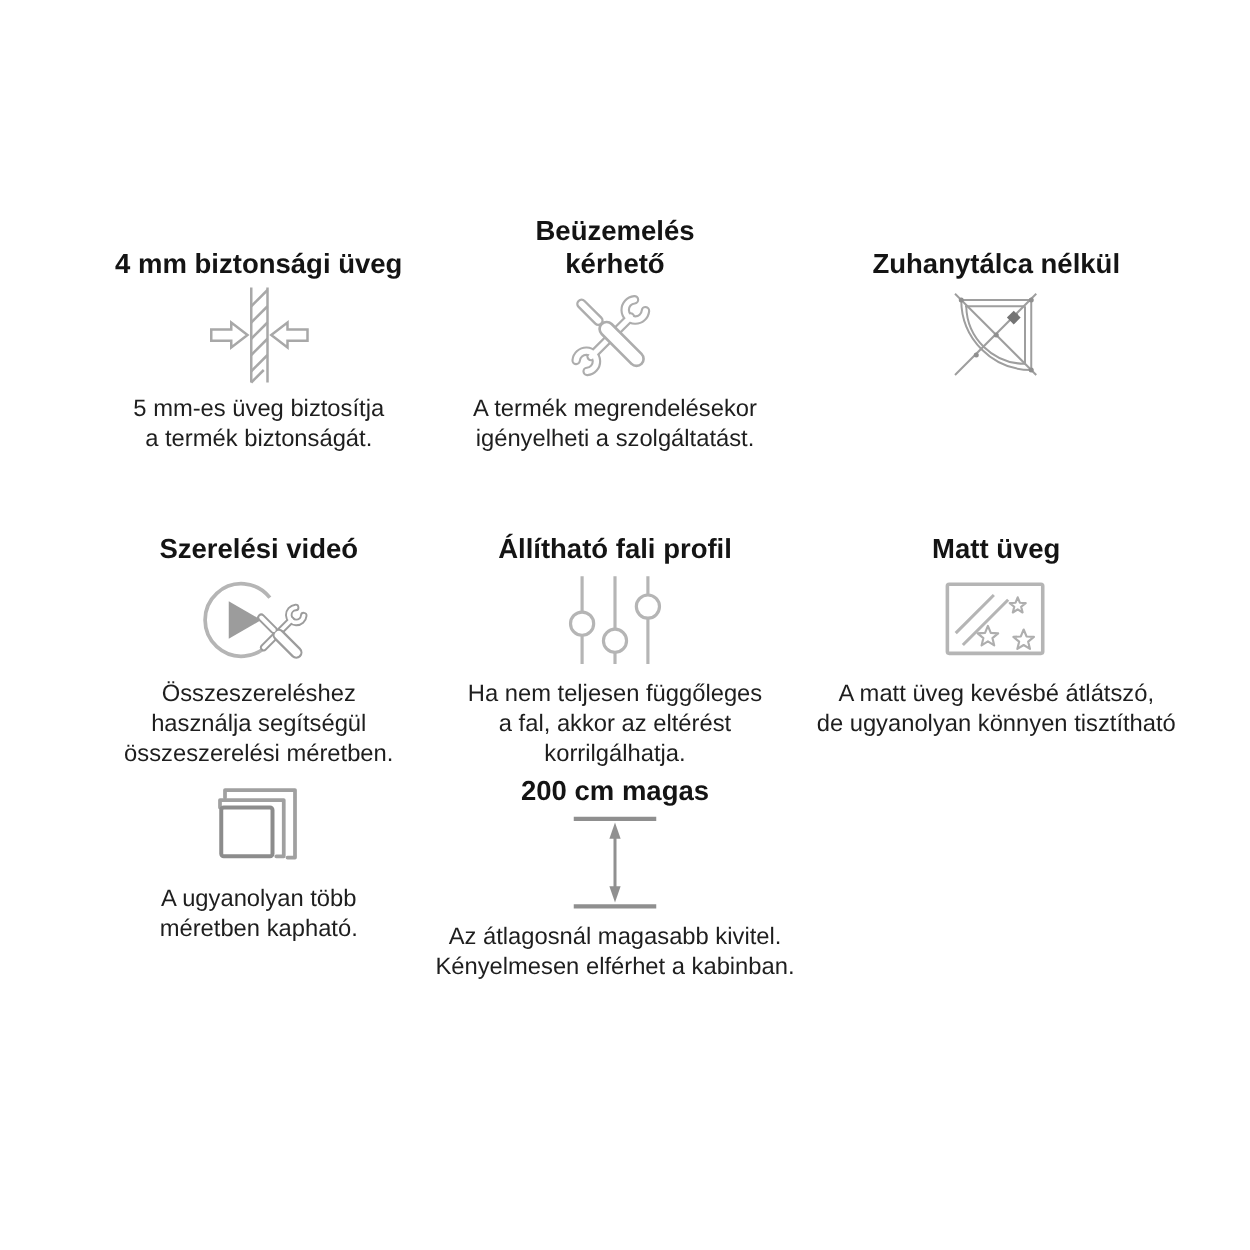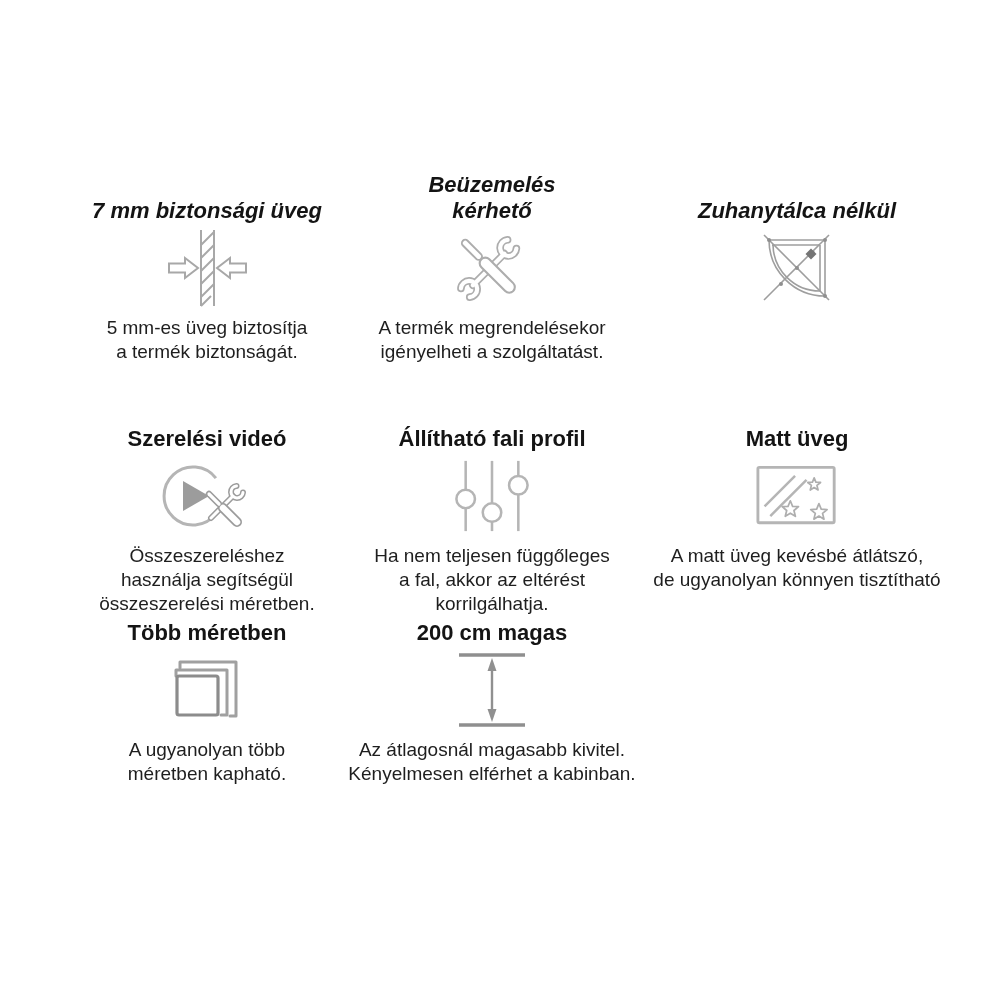--- a/index.html
+++ b/index.html
@@ -20,41 +20,41 @@
   .row-1{margin-bottom:58px;}
   .row-2{}
   .card{
     display:flex;flex-direction:column;align-items:center;
   }
   .title{
     display:flex;align-items:flex-end;justify-content:center;
     font-size:22px;line-height:26px;font-weight:700;color:#141414;
     text-align:center;white-space:pre;
   }
-  .row-1 .title{height:54px;font-style:italic;}
+  .row-1 .title{height:54px;}
   .row-2 .title,.row-3 .title{height:30px;}
   .iconbox{
     height:88px;display:flex;align-items:center;justify-content:center;
   }
   .desc{
     margin-top:4px;
     font-size:19px;line-height:24px;color:#1e1e1e;
     text-align:center;white-space:pre;
   }
   svg{display:block;}
 </style>
 </head>
 <body>
 
 <div class="features">
 
   <div class="row row-1">
 
     <div class="card">
-      <div class="title">7 mm biztonsági üveg</div>
+      <div class="title">4 mm biztonsági üveg</div>
       <div class="iconbox">
         <svg width="92" height="80" viewBox="0 0 92 80">
           <g stroke="#a8a8a8" stroke-width="2" fill="none">
             <line x1="40" y1="2" x2="40" y2="78"></line>
             <line x1="53" y1="2" x2="53" y2="78"></line>
             <line x1="40" y1="17" x2="53" y2="4"></line>
             <line x1="40" y1="30" x2="53" y2="17"></line>
             <line x1="40" y1="43" x2="53" y2="30"></line>
             <line x1="40" y1="56" x2="53" y2="43"></line>
             <line x1="40" y1="69" x2="53" y2="56"></line>
@@ -186,21 +186,20 @@
       </div>
       <div class="desc">A matt üveg kevésbé átlátszó,
 de ugyanolyan könnyen tisztítható</div>
     </div>
 
   </div>
 
   <div class="row row-3">
 
     <div class="card">
-      <div class="title">Több méretben</div>
       <div class="iconbox">
         <svg width="78" height="70" viewBox="0 0 78 70">
           <g fill="none" stroke-linejoin="round" stroke-linecap="round">
             <path d="M 12,13 V 7 H 68 V 61 H 62" stroke="#a0a0a0" stroke-width="3"></path>
             <path d="M 8,21 V 15 H 59 V 60 H 53" stroke="#a0a0a0" stroke-width="3"></path>
             <rect x="9" y="21" width="41" height="39" rx="2" fill="#ffffff" stroke="#8c8c8c" stroke-width="3.2"></rect>
           </g>
         </svg>
       </div>
       <div class="desc">A ugyanolyan több

